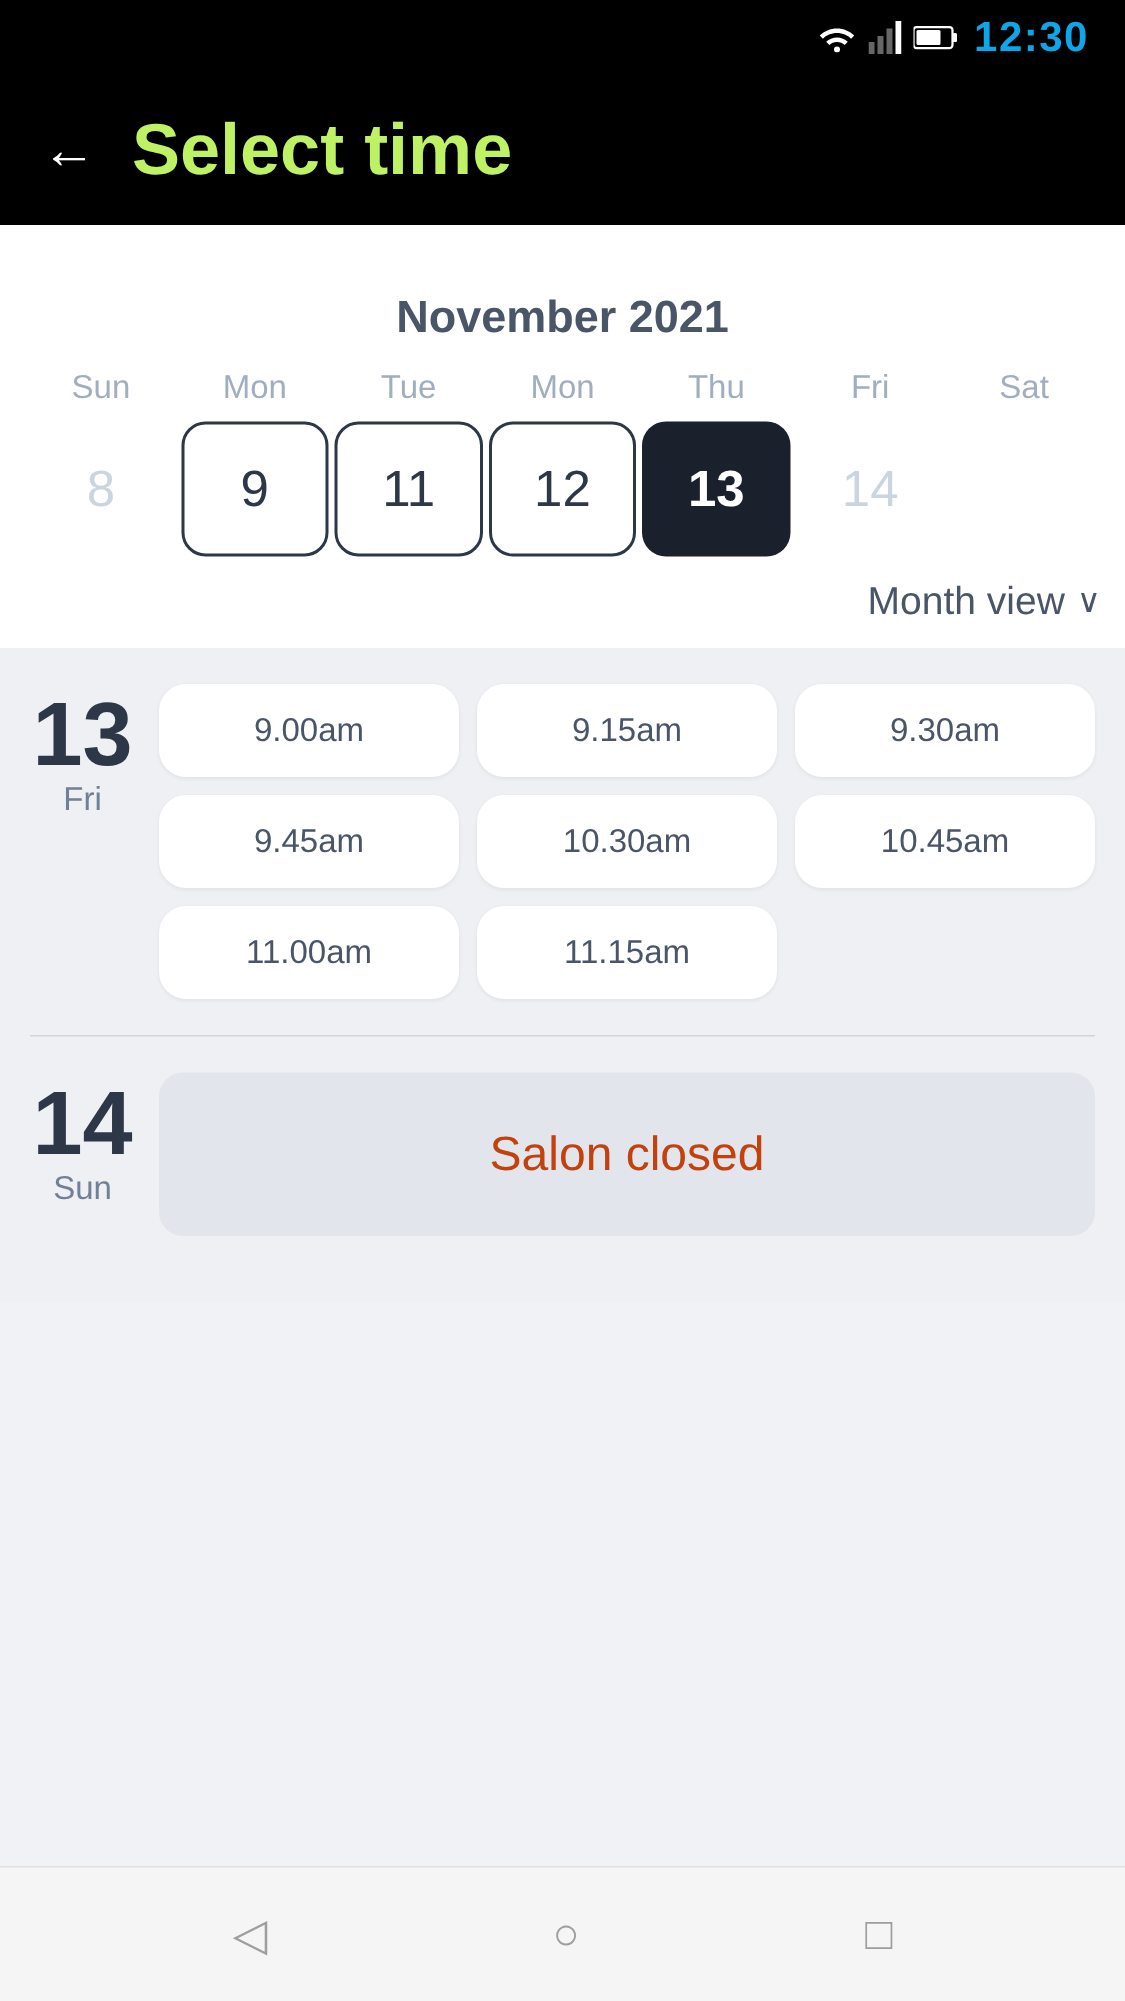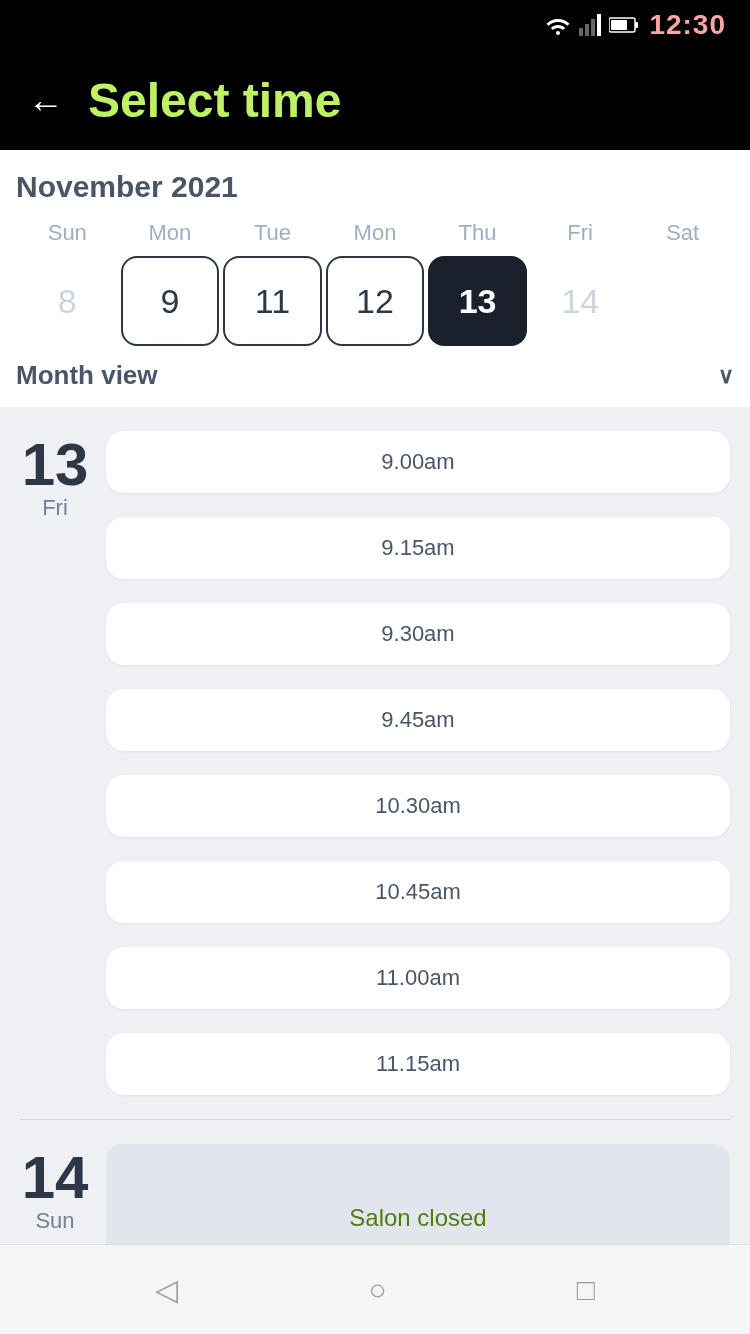--- a/index.html
+++ b/index.html
@@ -16,21 +16,21 @@
     .status-bar {
       background: #000;
       height: 50px;
       display: flex;
       align-items: center;
       justify-content: flex-end;
       padding-right: 24px;
       gap: 10px;
     }
     .status-bar .time {
-      color: #fca5a5;
+      color: #0ea5e9;
       font-size: 28px;
       font-weight: 600;
       letter-spacing: 1px;
     }
     .status-icons {
       display: flex;
       align-items: center;
       gap: 8px;
     }
     .status-icons svg {
@@ -57,25 +57,26 @@
       font-size: 48px;
       font-weight: 700;
     }
 
     
     .calendar-section {
       background: #fff;
       padding: 20px 16px 12px;
     }
     .month-label {
-      text-align: left;
+      text-align: center;
       font-size: 30px;
       font-weight: 600;
       color: #4a5568;
       margin-bottom: 16px;
+      margin-top: 25px;
     }
     .weekdays {
       display: grid;
       grid-template-columns: repeat(7, 1fr);
       text-align: center;
       margin-bottom: 10px;
     }
     .weekday {
       font-size: 22px;
       color: #a0aec0;
@@ -108,25 +109,24 @@
       background: #1a202c;
       color: #fff;
       border-radius: 16px;
       font-weight: 700;
     }
 
     
     .month-view-toggle {
       display: flex;
       align-items: center;
-      justify-content: space-between;
-      gap: 22px;
+      justify-content: flex-end;
+      gap: 8px;
       padding: 14px 0 4px;
       cursor: pointer;
-      font-weight: bold;
     }
     .month-view-label {
       font-size: 26px;
       color: #4a5568;
     }
     .chevron-down {
       font-size: 22px;
       color: #4a5568;
     }
 
@@ -164,22 +164,22 @@
     }
     .day-name {
       font-size: 22px;
       color: #718096;
       font-weight: 400;
     }
 
     .slots-grid {
       flex: 1;
       display: grid;
-      grid-template-columns: repeat(1, 1fr);
-      gap: 24px;
+      grid-template-columns: repeat(3, 1fr);
+      gap: 12px;
     }
     .slot-btn {
       background: #fff;
       border: none;
       border-radius: 18px;
       padding: 18px 8px;
       font-size: 22px;
       color: #4a5568;
       text-align: center;
       cursor: pointer;
@@ -190,23 +190,22 @@
     .closed-box {
       flex: 1;
       background: #e2e6ec;
       border-radius: 16px;
       display: flex;
       align-items: center;
       justify-content: center;
       padding: 36px 16px;
     }
     .closed-text {
-      font-size: 24px;
-      color: #4d7c0f;
-      margin-top: 24px;
+      font-size: 32px;
+      color: #c2410c;
     }
 
     
     .nav-bar {
       background: #f5f5f5;
       height: 90px;
       display: flex;
       align-items: center;
       justify-content: space-around;
       padding: 0 60px;

